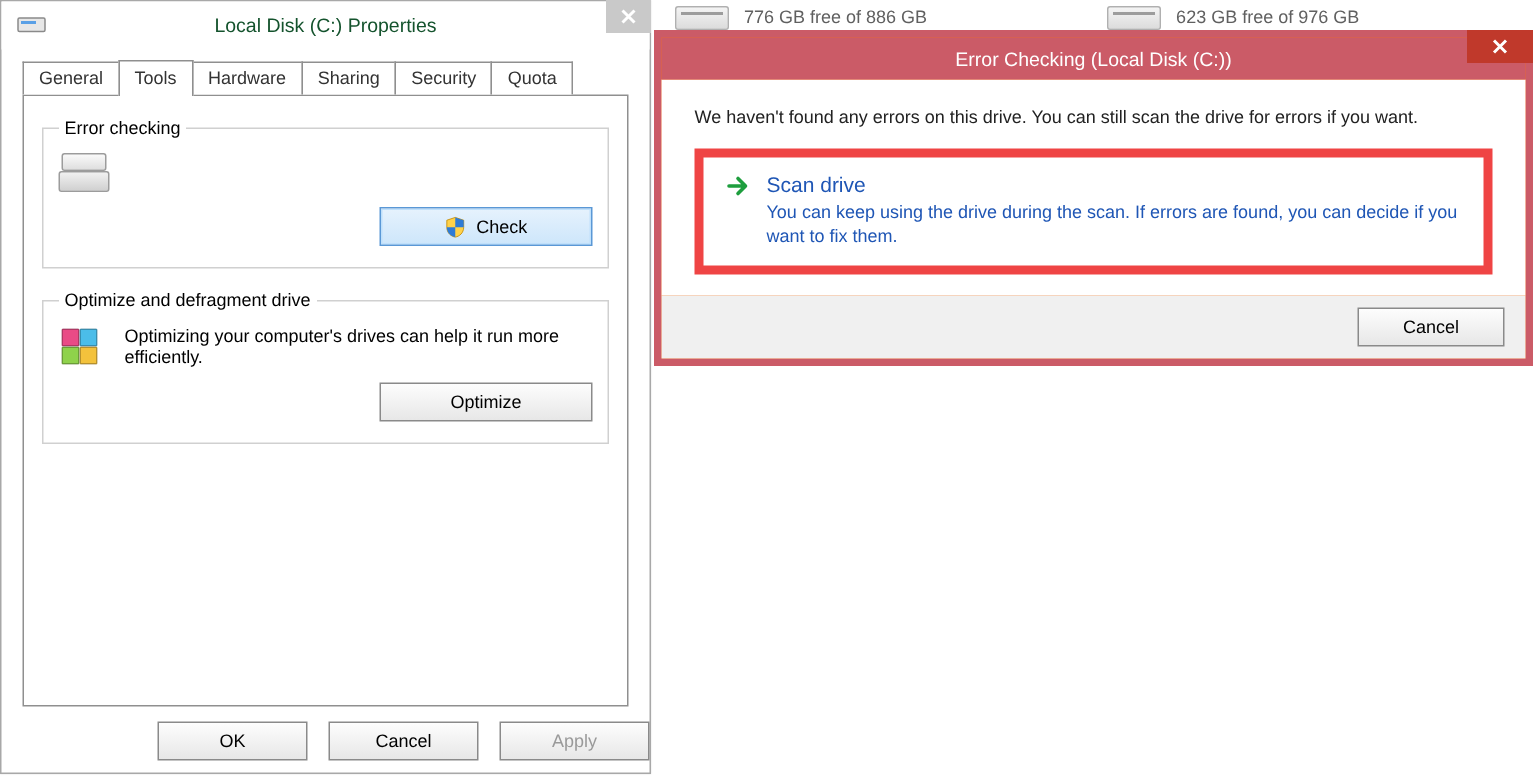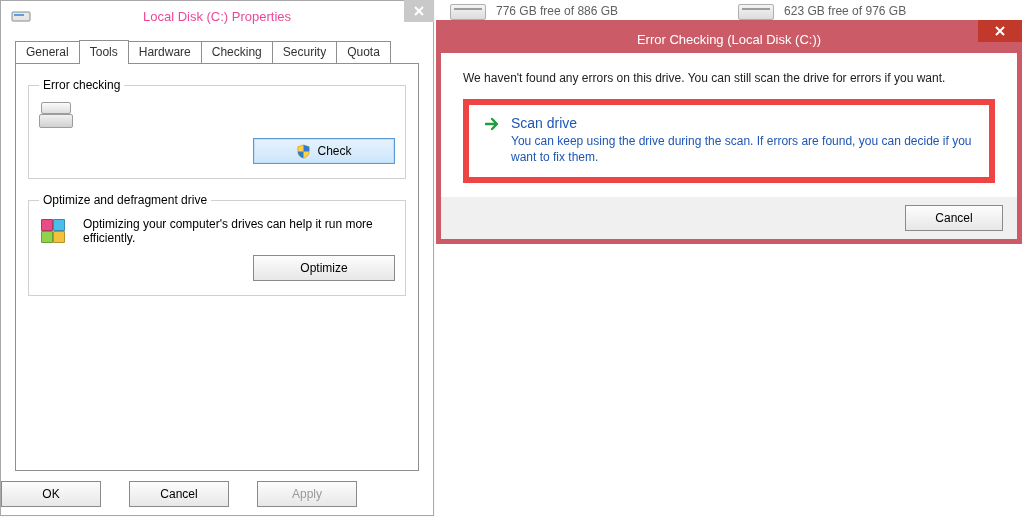--- a/index.html
+++ b/index.html
@@ -8,41 +8,41 @@
 .drive-strip{position:absolute;top:0;left:440px;right:0;height:22px;display:flex;color:#606060;font-size:12px}
 .drive-strip .d{display:flex;align-items:center;margin-right:110px}
 .drv-icon{width:36px;height:18px;margin:0 10px;position:relative}
 .drv-icon .body{position:absolute;inset:2px 0 0 0;border:1px solid #b0b0b0;border-radius:2px;background:linear-gradient(#f4f4f4,#dcdcdc)}
 .drv-icon .slot{position:absolute;left:4px;right:4px;top:6px;height:2px;background:#9c9c9c}
 
 
 .prop-win{position:absolute;left:0;top:0;width:432px;height:514px;background:#fff;border:1px solid #a8a8a8;box-shadow:0 0 1px rgba(0,0,0,.15)}
 .prop-title{position:relative;height:32px;background:#fff;border-bottom:0}
 .prop-title .ico{position:absolute;left:10px;top:6px;width:20px;height:16px}
-.prop-title .t{display:block;text-align:center;line-height:32px;font-size:13px;color:#ec4899}
+.prop-title .t{display:block;text-align:center;line-height:32px;font-size:13px;color:#14532d}
 .prop-close{position:absolute;top:-1px;right:-1px;width:30px;height:22px;background:#c9c9c9;color:#fff;display:flex;align-items:center;justify-content:center;cursor:default}
 .prop-close svg{width:10px;height:10px;stroke:#fff;stroke-width:2}
 
 .tabs{display:flex;align-items:flex-end;height:24px;margin:6px 0 0 14px;position:relative;z-index:2}
 .tabs .tab{border:1px solid #8f8f8f;border-bottom:none;padding:3px 10px 4px;margin-right:-1px;background:#fff;font-size:12px;color:#333;cursor:default}
 .tabs .tab.sel{position:relative;top:1px;padding-top:4px;padding-bottom:5px;background:#fff}
 .tab-pane{position:absolute;left:14px;right:14px;top:62px;bottom:44px;border:1px solid #8f8f8f;background:#fff;z-index:1}
 
 fieldset.grp{border:1px solid #d0d0d0;margin:14px 12px 0;padding:10px 10px 14px;min-width:0}
 fieldset.grp legend{padding:0 4px;color:#000;font-size:12px}
 .g-row{display:flex;align-items:flex-start;margin-bottom:10px}
 .g-row .gicon{width:34px;height:26px;margin-right:10px;flex:0 0 auto}
 .g-row .gtxt{font-size:12px;color:#000;flex:1 1 auto;padding-top:0}
 .btn-row{display:flex;justify-content:flex-end}
 .btn{min-width:128px;height:24px;border:1px solid #8a8a8a;background:linear-gradient(#fdfdfd,#e7e7e7);font-size:12px;color:#000;display:inline-flex;align-items:center;justify-content:center;cursor:default;padding:0 6px}
 .btn.hl{border:1px solid #5a98d6;background:linear-gradient(#e6f2fd,#cde6fb);box-shadow:inset 0 0 0 1px #bfe0fb}
 .btn.dis{color:#9a9a9a}
 .shield{width:15px;height:15px;margin-right:6px}
 
-.dlg-btns{position:absolute;left:0;right:0;bottom:8px;display:flex;justify-content:flex-start;gap:28px}
+.dlg-btns{position:absolute;left:0;right:0;bottom:8px;display:flex;justify-content:flex-end;gap:14px}
 .dlg-btns .btn{min-width:86px;height:24px}
 
 
 .hdicon .top{position:absolute;left:2px;right:2px;top:0;height:10px;background:linear-gradient(#fafafa,#dedede);border:1px solid #9c9c9c;border-radius:2px}
 .hdicon .bot{position:absolute;left:0;right:0;bottom:0;height:12px;background:linear-gradient(#f1f1f1,#d0d0d0);border:1px solid #9c9c9c;border-radius:2px}
 .hdicon{position:relative}
 
 
 .dfi{position:relative;width:34px;height:28px}
 .dfi .c{position:absolute;width:10px;height:10px;border:1px solid rgba(0,0,0,.25);border-radius:1px}
@@ -101,21 +101,21 @@
       <svg viewBox="0 0 10 10">
           <path d="M1 1 L9 9 M9 1 L1 9" fill="none"></path>
         </svg>
     </span>
   </div>
 
   <div class="tabs">
     <div class="tab">General</div>
     <div class="tab sel">Tools</div>
     <div class="tab">Hardware</div>
-    <div class="tab">Checking</div>
+    <div class="tab">Sharing</div>
     <div class="tab">Security</div>
     <div class="tab">Quota</div>
   </div>
 
   <div class="tab-pane">
 
     <fieldset class="grp">
       <legend>Error checking</legend>
       <div class="g-row">
         <span class="gicon hdicon">

